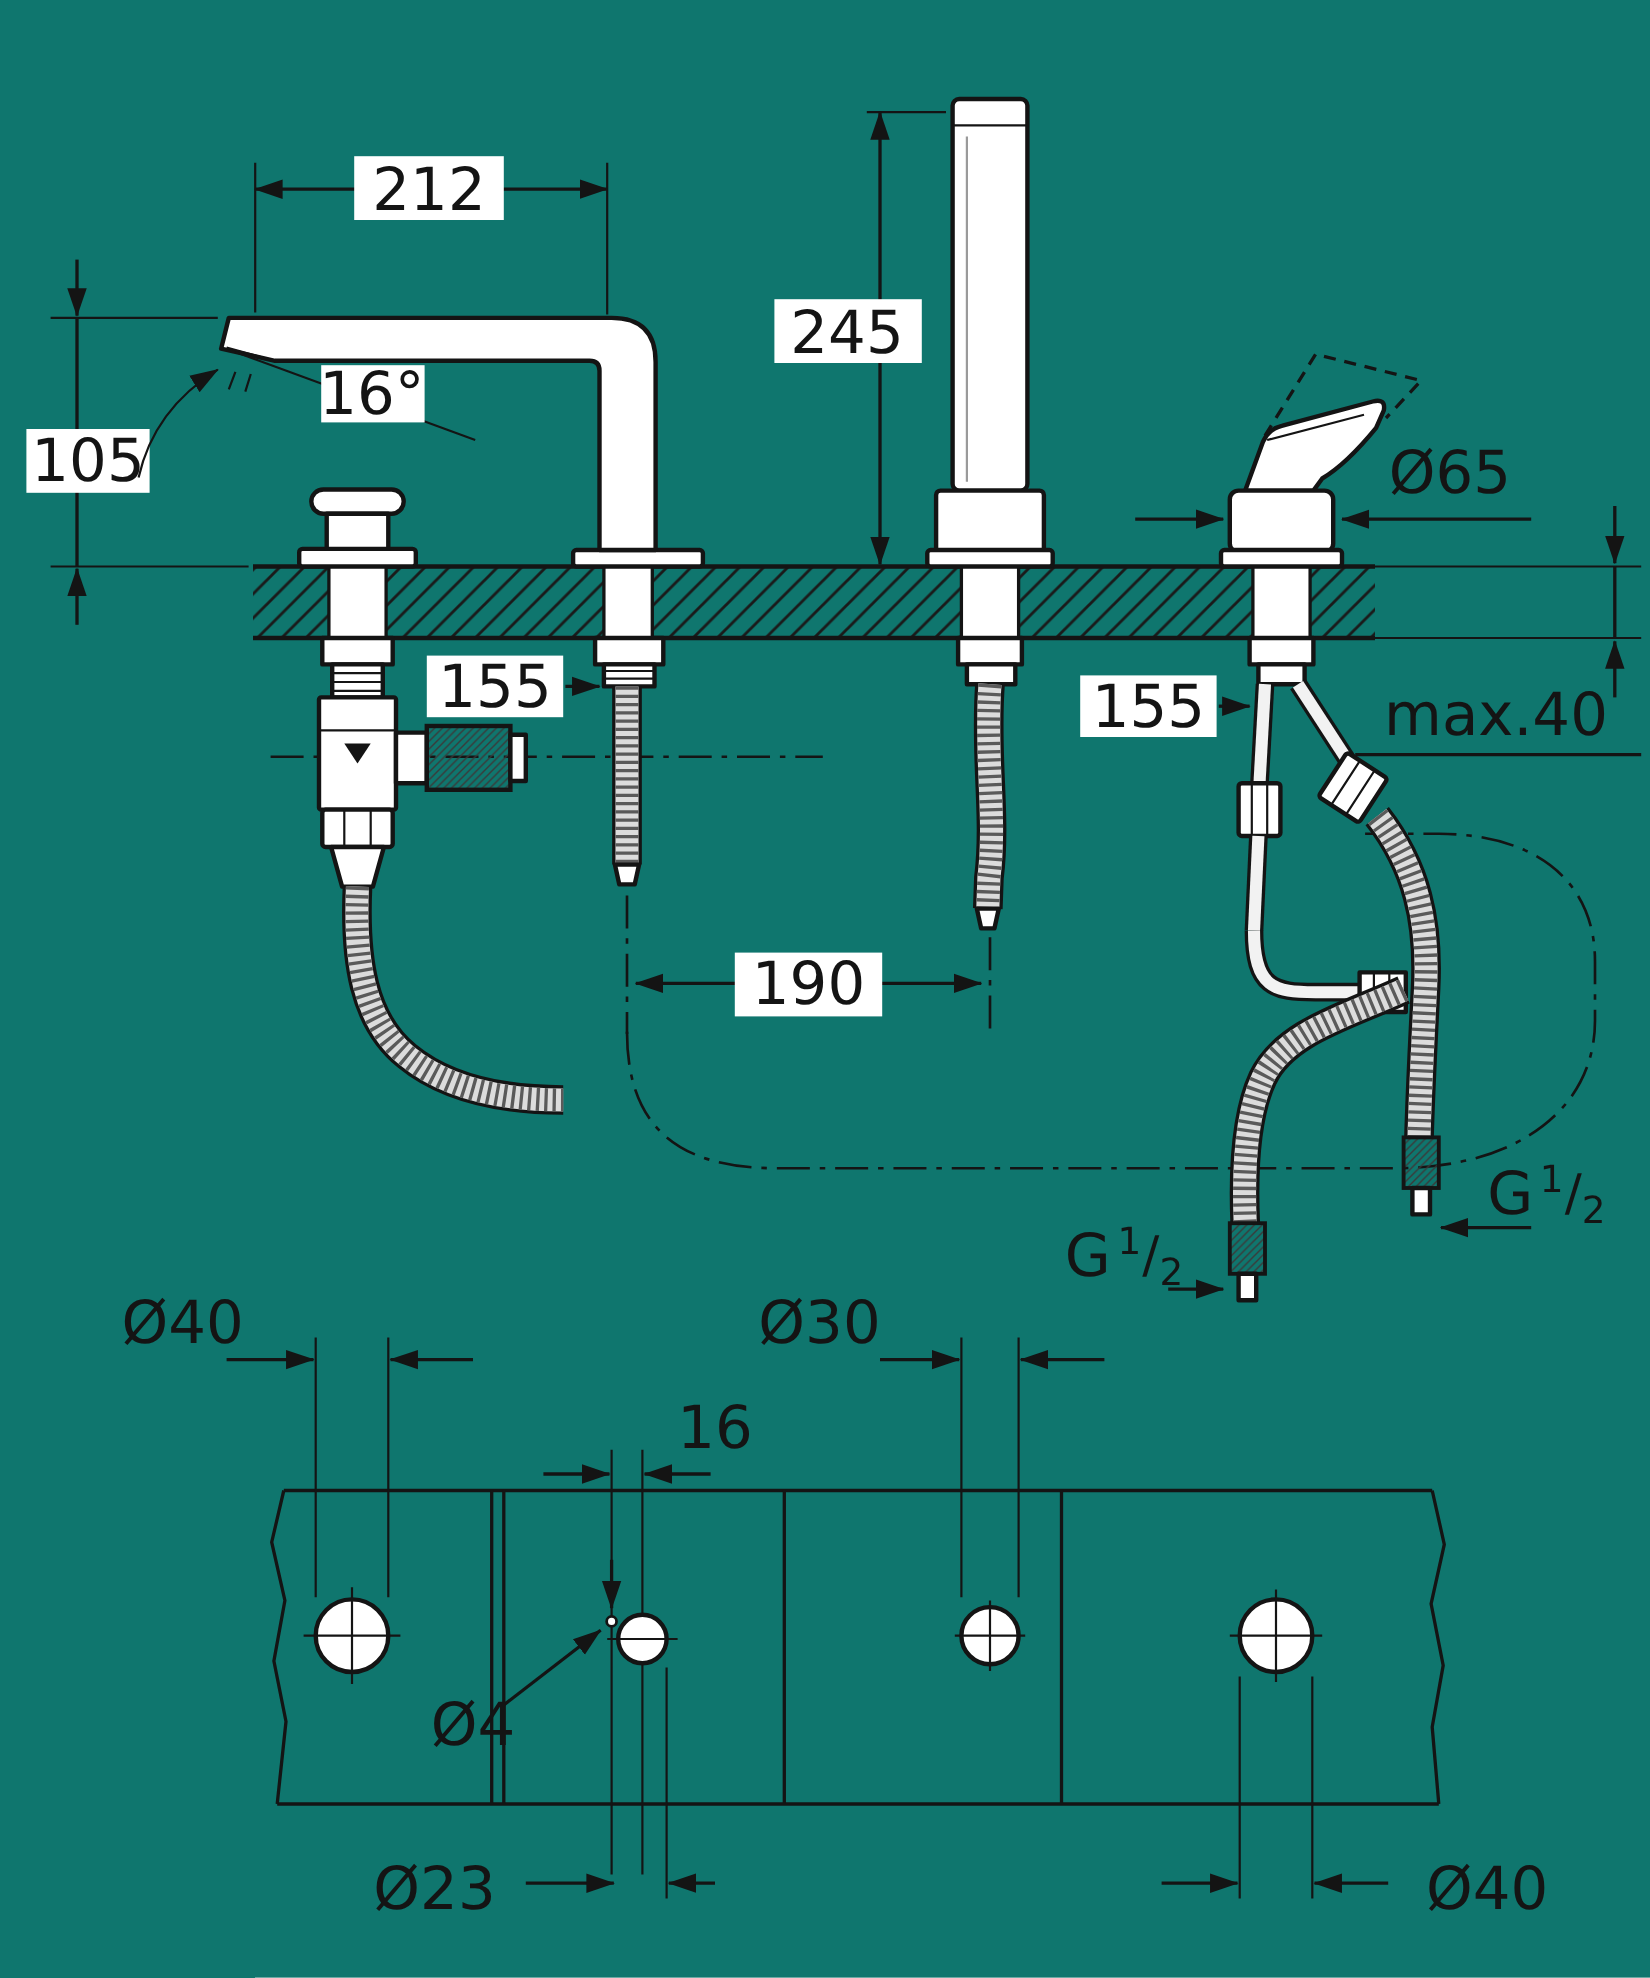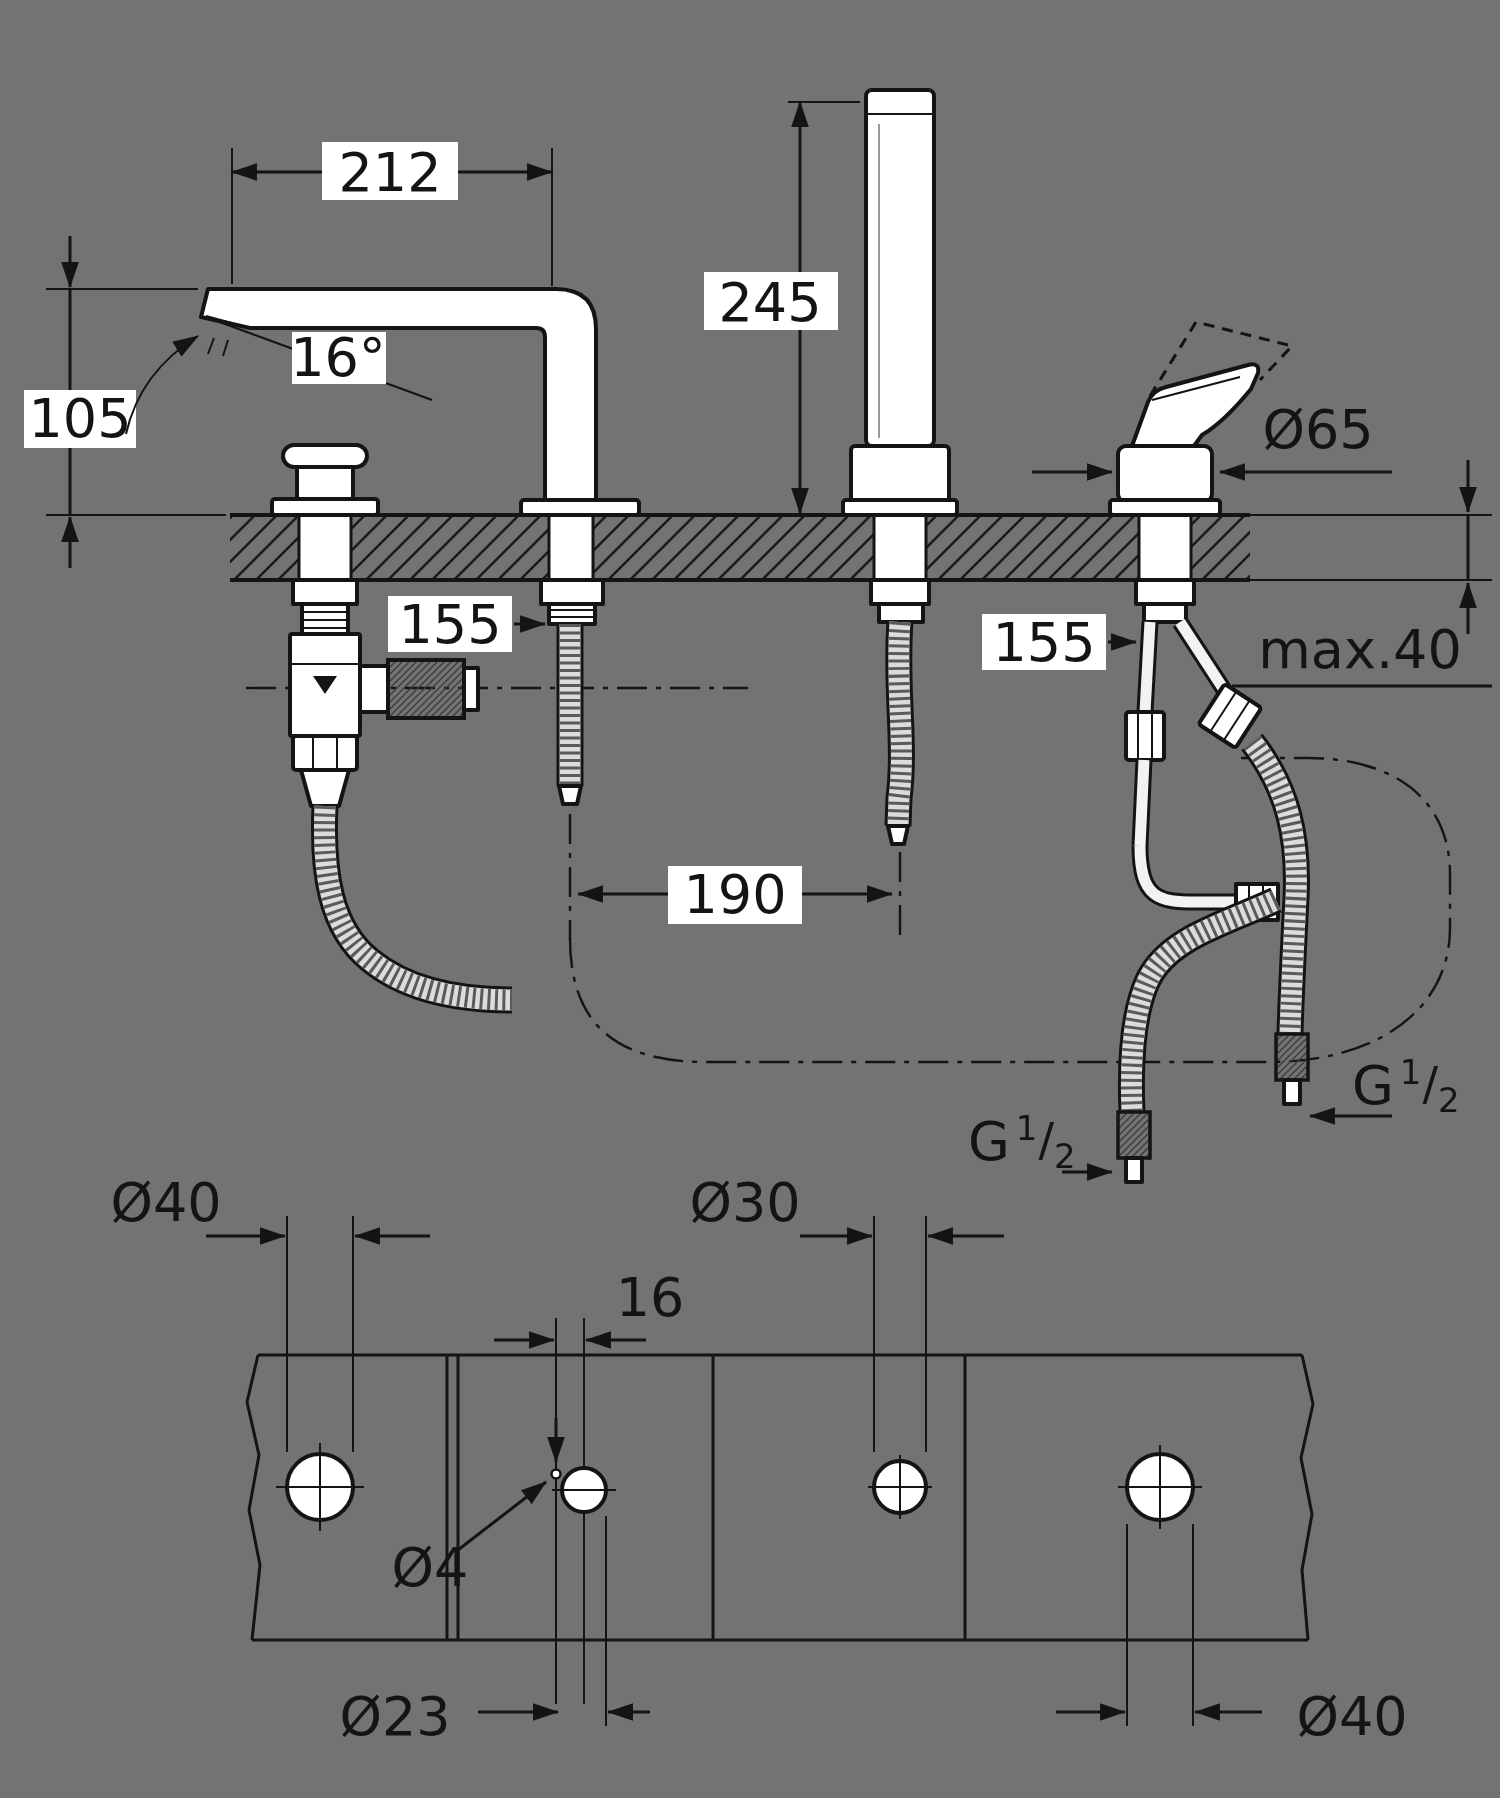--- a/index.html
+++ b/index.html
@@ -1,16 +1,16 @@
 <!DOCTYPE html>
 <html><head>
 <meta charset="utf-8">
 <style>
   html,body{margin:0;padding:0;background:#ffffff}
-  .canvas{width:1500px;height:1798px;background:#737373;position:relative;overflow:hidden}
+  .canvas{width:1500px;height:1798px;background:#0f766e;position:relative;overflow:hidden}
   svg{display:block}
   .ln{fill:none;stroke:#141414;stroke-width:4;stroke-linejoin:round}
   .fillw{fill:#ffffff;stroke:#141414;stroke-width:4;stroke-linejoin:round}
   .thin{fill:none;stroke:#141414;stroke-width:2}
   .mid{fill:none;stroke:#141414;stroke-width:3}
   .dim{fill:none;stroke:#141414;stroke-width:3}
   .cl{fill:none;stroke:#141414;stroke-width:2.4;stroke-dasharray:30 9 5 9}
   .dash{fill:none;stroke:#141414;stroke-width:3;stroke-dasharray:11 8}
   .tb{fill:none;stroke:#141414;stroke-width:17}
   .tw{fill:none;stroke:#f2f2f2;stroke-width:11}

